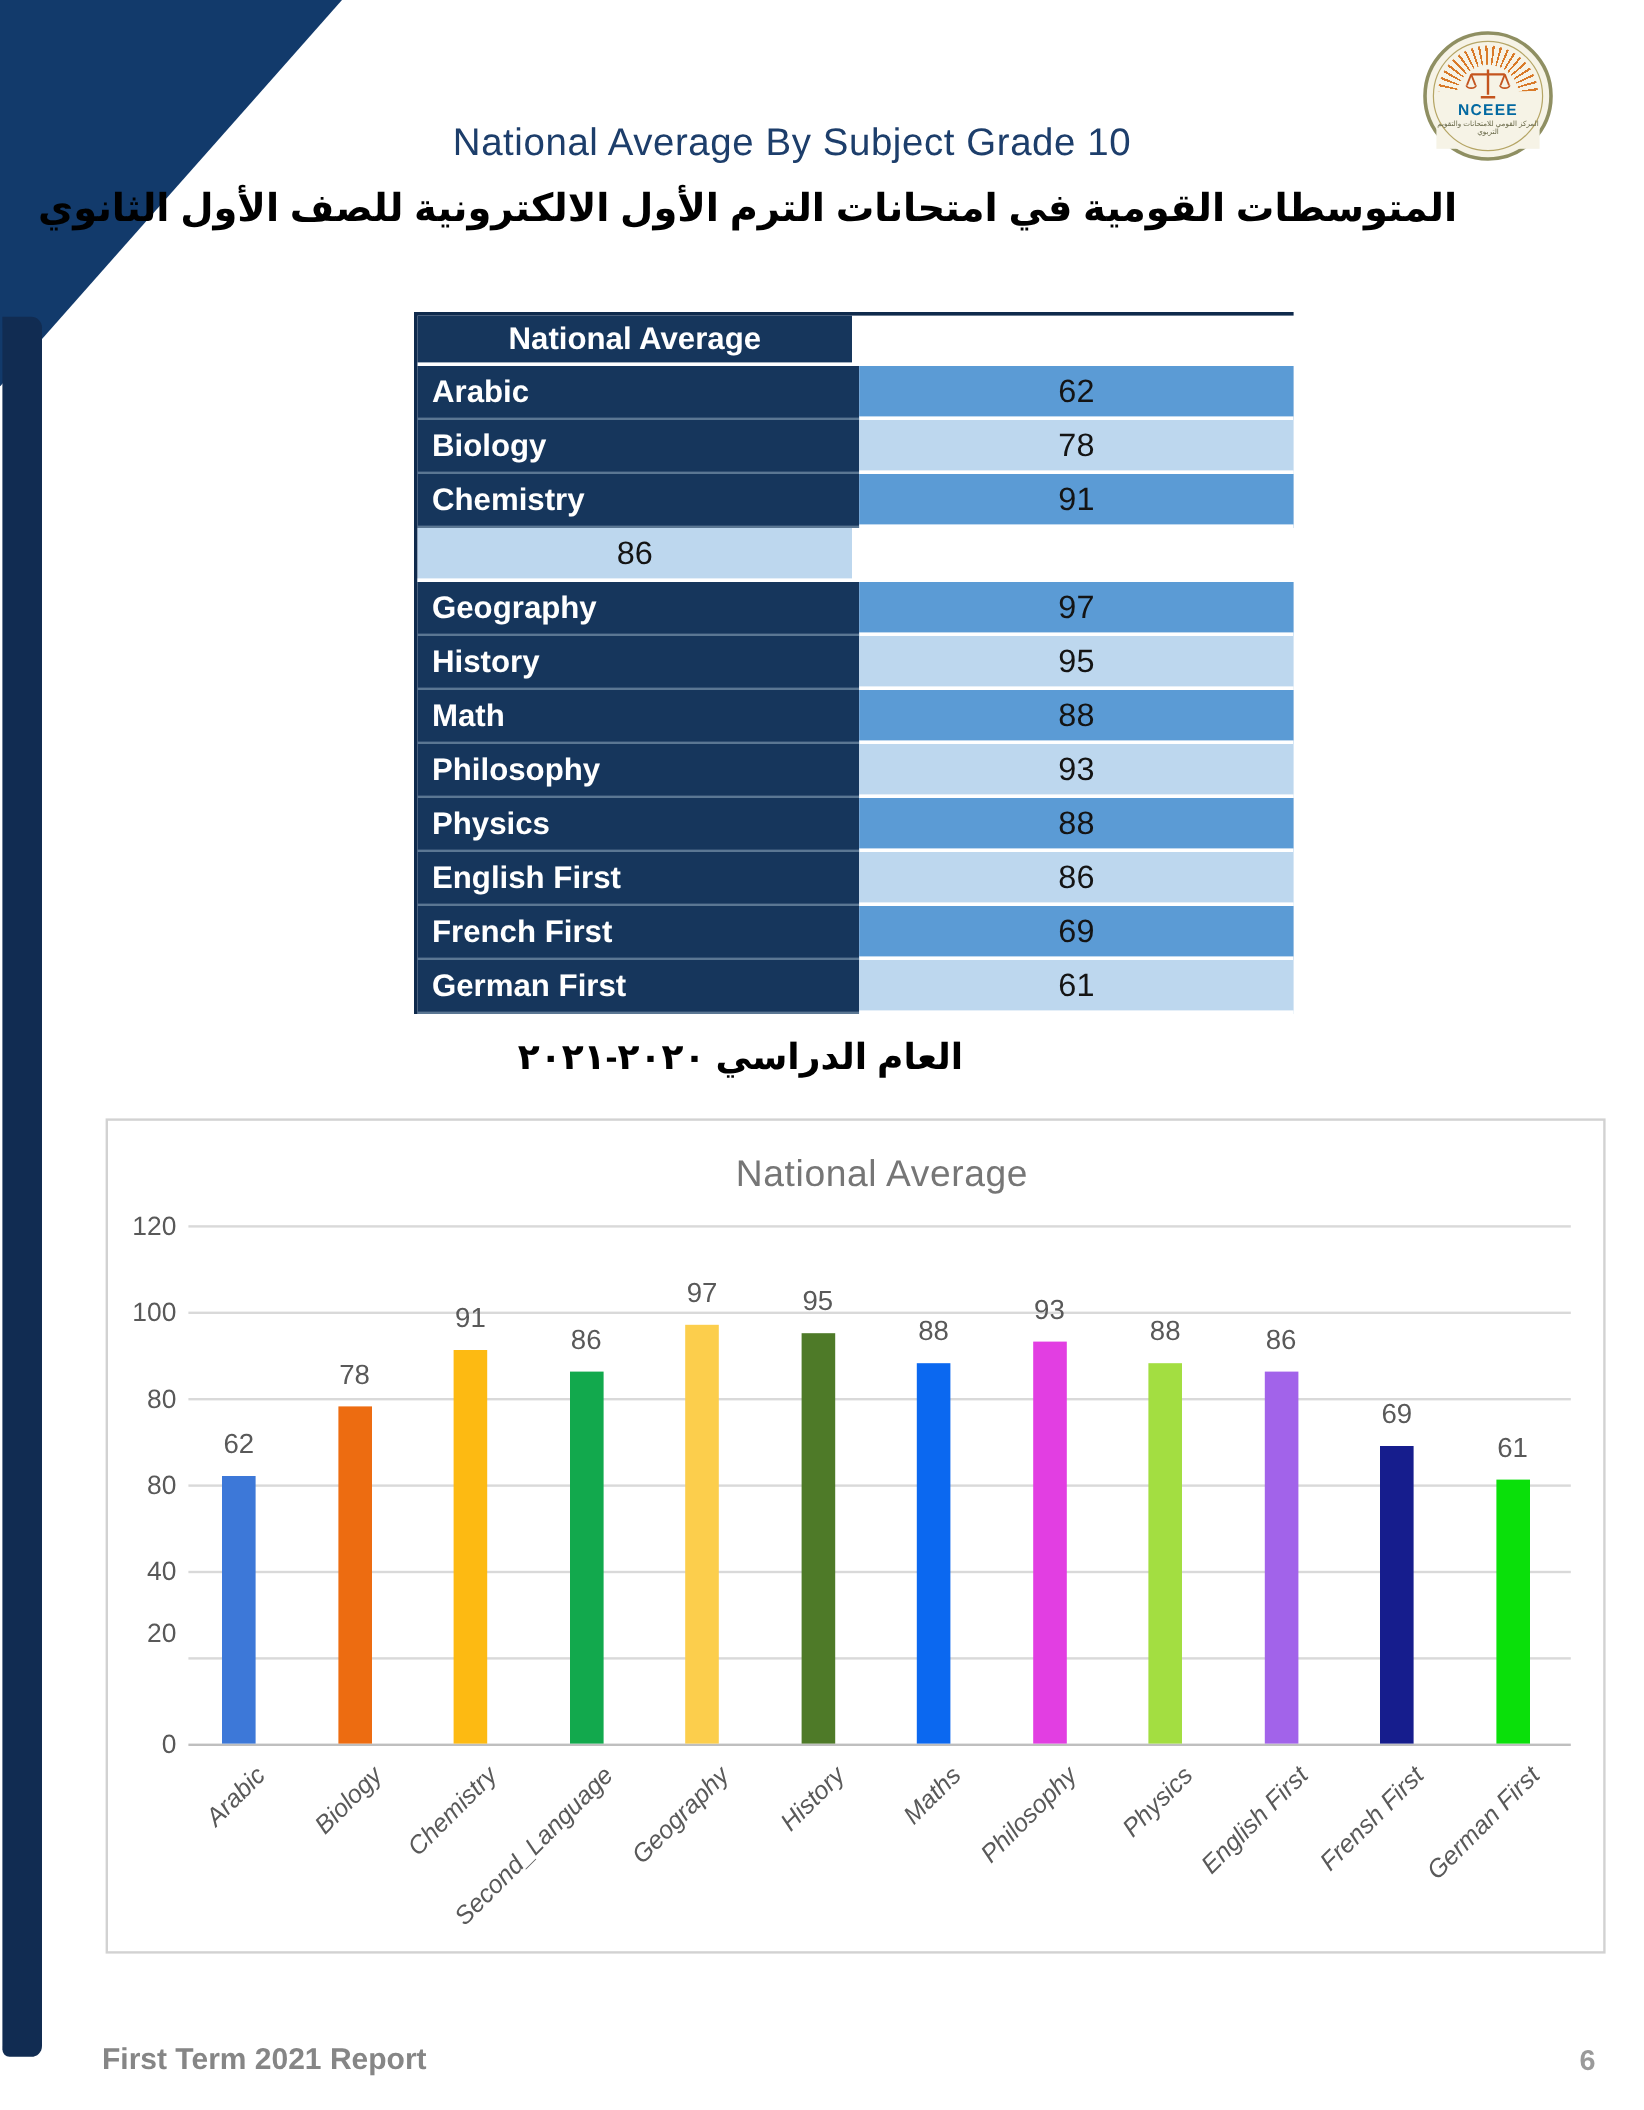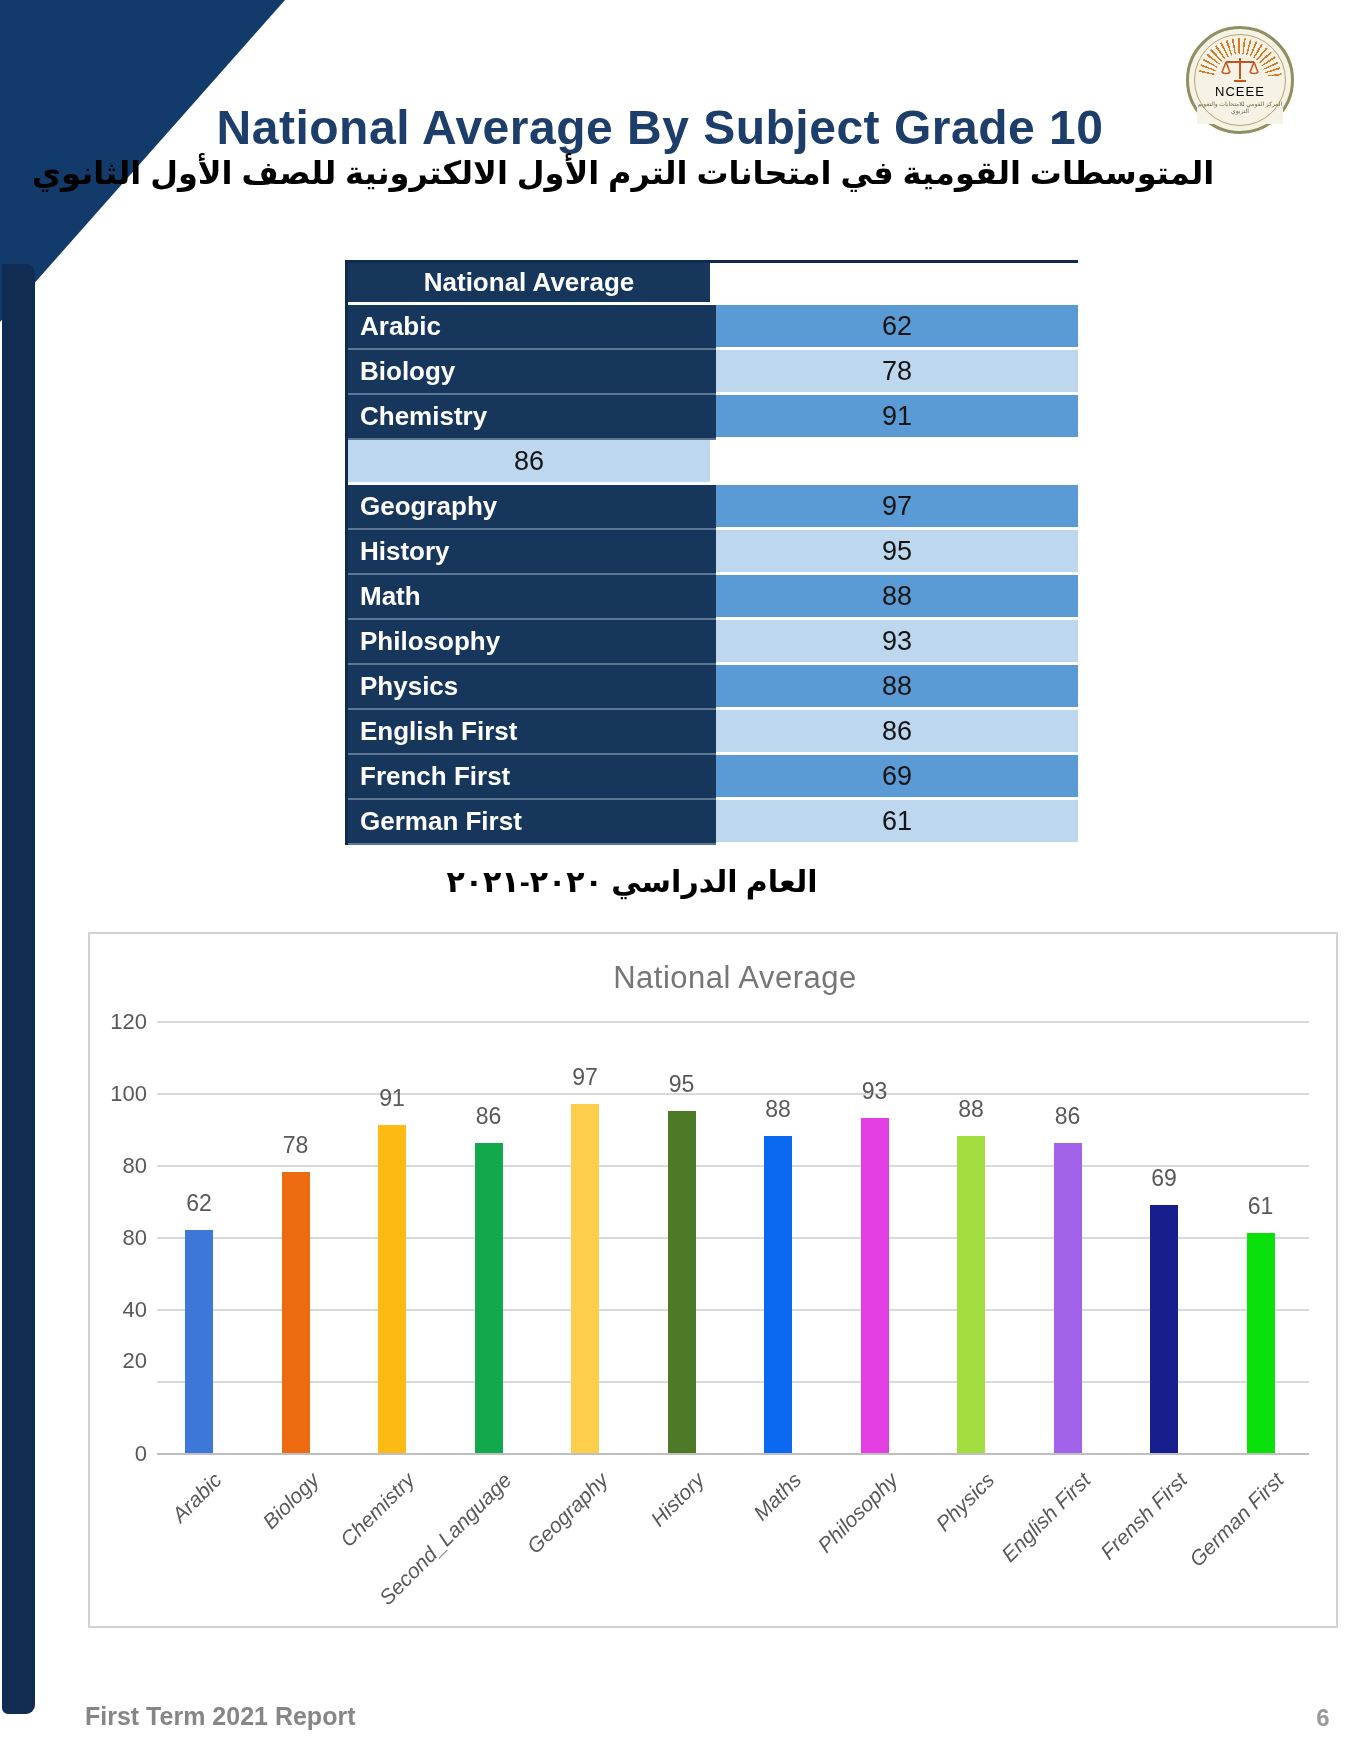--- a/index.html
+++ b/index.html
@@ -15,30 +15,30 @@
   
   .logo{position:absolute;left:1186px;top:26px;width:108px;height:108px;border-radius:50%;
     background:#f6f3e6;border:3px solid #8f8f62;box-sizing:border-box;}
   .logo-inner-ring{position:absolute;inset:5px;border:1px solid #b5a565;border-radius:50%;}
   .logo-rays{position:absolute;inset:9px;border-radius:50%;
     background:repeating-conic-gradient(from -104deg,#d97a28 0deg 2.6deg,transparent 2.6deg 8.4deg);}
   .logo-rays-cover{position:absolute;inset:25px;background:#f6f3e6;border-radius:50%;}
   .logo-rays-bottom{position:absolute;left:8px;right:8px;bottom:7px;height:48px;background:#f6f3e6;}
   .logo-scales{position:absolute;left:50%;top:26px;transform:translateX(-50%);}
   .logo-text{position:absolute;left:0;right:0;top:55px;text-align:center;
-    color:#000000;font-weight:normal;font-size:13px;letter-spacing:1px;}
+    color:#0369a1;font-weight:bold;font-size:13px;letter-spacing:1px;}
   .logo-ar{position:absolute;left:0;right:0;top:72px;text-align:center;color:#6a6a4a;
     font-size:6px;line-height:7px;direction:rtl;}
   
   .main-title{position:absolute;left:0;top:100px;width:1320px;text-align:center;
-    color:#1d3e6b;font-weight:bold;font-size:48px;letter-spacing:.5px;}
+    color:#1d3e6b;font-weight:normal;font-size:32px;letter-spacing:.5px;}
   .subtitle-ar{position:absolute;left:0;top:154px;width:1246px;text-align:center;
     color:#000;font-weight:bold;font-size:32px;direction:rtl;}
   .year-ar{position:absolute;left:0;top:864px;width:1234px;text-align:center;
-    color:#000;font-weight:bold;font-size:30px;direction:rtl;padding-left:15px;}
+    color:#000;font-weight:bold;font-size:30px;direction:rtl;}
   
   .subject-table{position:absolute;left:345px;top:260px;width:733px;
     border-left:3px solid #0f2a4c;border-top:3px solid #0f2a4c;box-sizing:border-box;}
   .t-row{display:flex;width:100%;}
   .t-cell-sub{width:368px;box-sizing:border-box;background:#16365c;color:#ffffff;
     font-weight:bold;font-size:26px;display:flex;align-items:center;padding-left:12px;
     border-bottom:2px solid #5b7793;}
   .t-cell-val{width:362px;box-sizing:border-box;color:#141414;font-size:27px;
     display:flex;align-items:center;justify-content:center;border-bottom:3px solid #ffffff;}
   .t-head .t-cell-sub{background:#16365c;border-bottom:2px solid #5b7793;}

